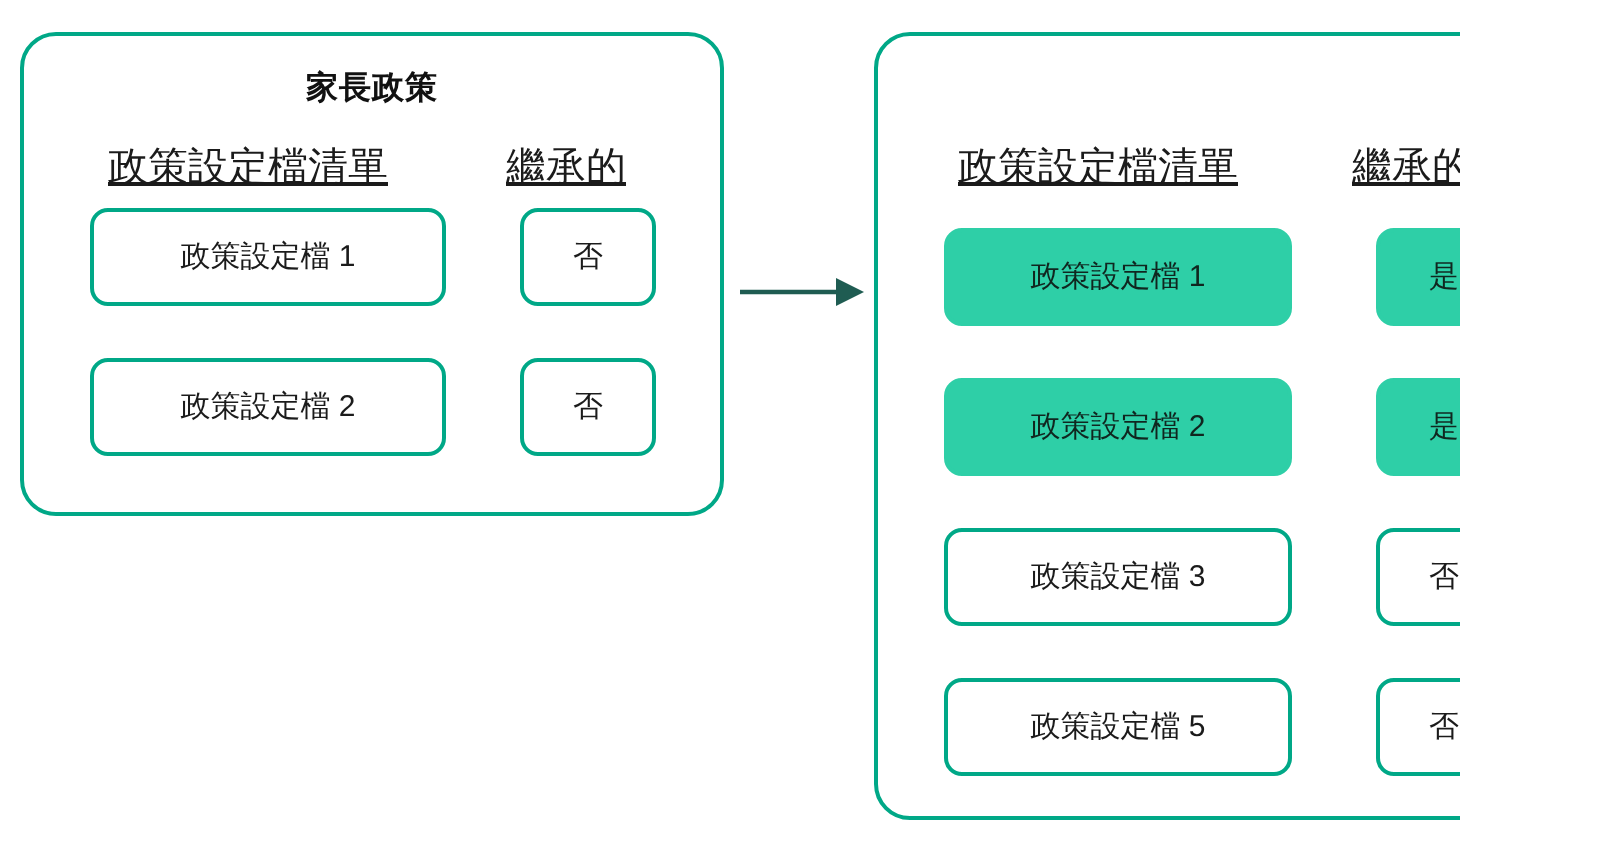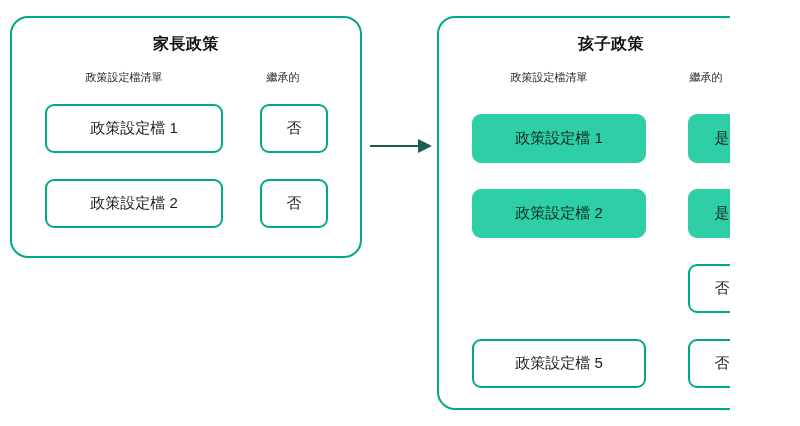--- a/index.html
+++ b/index.html
@@ -58,24 +58,25 @@
   
   .col-headers {
     position: absolute;
     left: 0;
     right: 0;
     top: 52px;
     height: 22px;
   }
   .col-head {
     position: absolute;
-    font-size: 11px;
+    font-size: 20px;
     color: #1b1b1b;
     white-space: nowrap;
     text-align: center;
+    text-decoration: underline;
   }
   .col-head-list   { left: 22px;  width: 180px; }
   .col-head-inh    { left: 216px; width: 110px; }
   #panel-child .col-head-list { left: 20px;  width: 180px; }
   #panel-child .col-head-inh  { left: 212px; width: 110px; }
 
   
   .rows {
     position: absolute;
     left: 0;
@@ -156,37 +157,37 @@
     </div>
   </div>
 
   <svg id="arrow" viewBox="0 0 64 32">
     <line x1="0" y1="16" x2="50" y2="16" stroke="#1f5c52" stroke-width="2.2"></line>
     <polygon points="48,9 62,16 48,23" fill="#1f5c52"></polygon>
   </svg>
 
   <div class="panel" id="panel-child">
 
-    <div class="panel-title">孩子政策</div>
 
     <div class="col-headers">
       <div class="col-head col-head-list">政策設定檔清單</div>
       <div class="col-head col-head-inh">繼承的</div>
     </div>
 
     <div class="rows">
       <div class="row">
         <div class="cell cell-profile filled">政策設定檔 1</div>
         <div class="cell cell-inherit filled">是</div>
       </div>
       <div class="row">
         <div class="cell cell-profile filled">政策設定檔 2</div>
         <div class="cell cell-inherit filled">是</div>
       </div>
       <div class="row">
+        <div class="cell cell-profile">政策設定檔 3</div>
         <div class="cell cell-inherit">否</div>
       </div>
       <div class="row">
         <div class="cell cell-profile">政策設定檔 5</div>
         <div class="cell cell-inherit">否</div>
       </div>
     </div>
   </div>
 
 </div>

